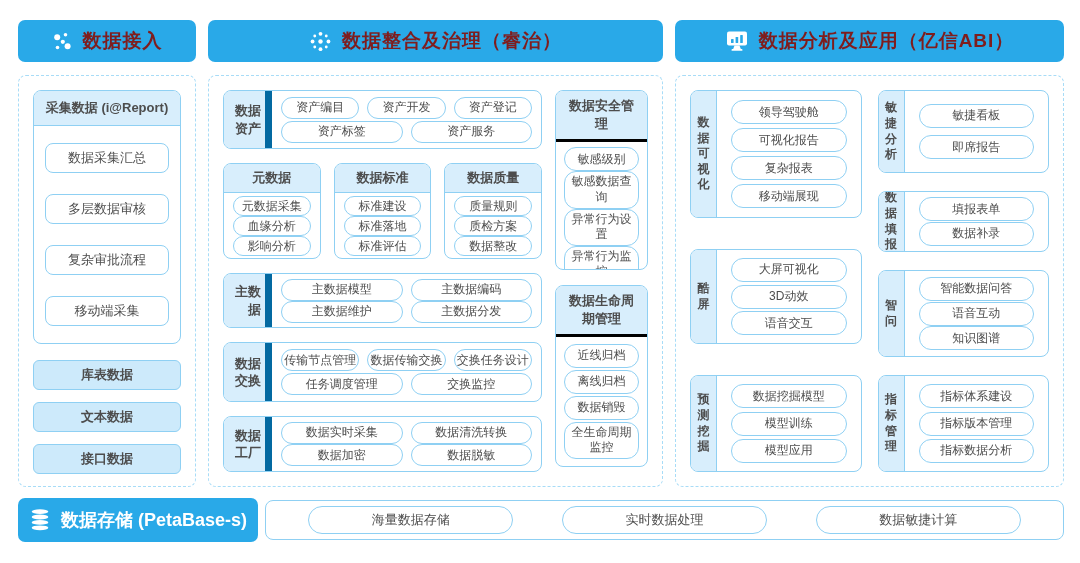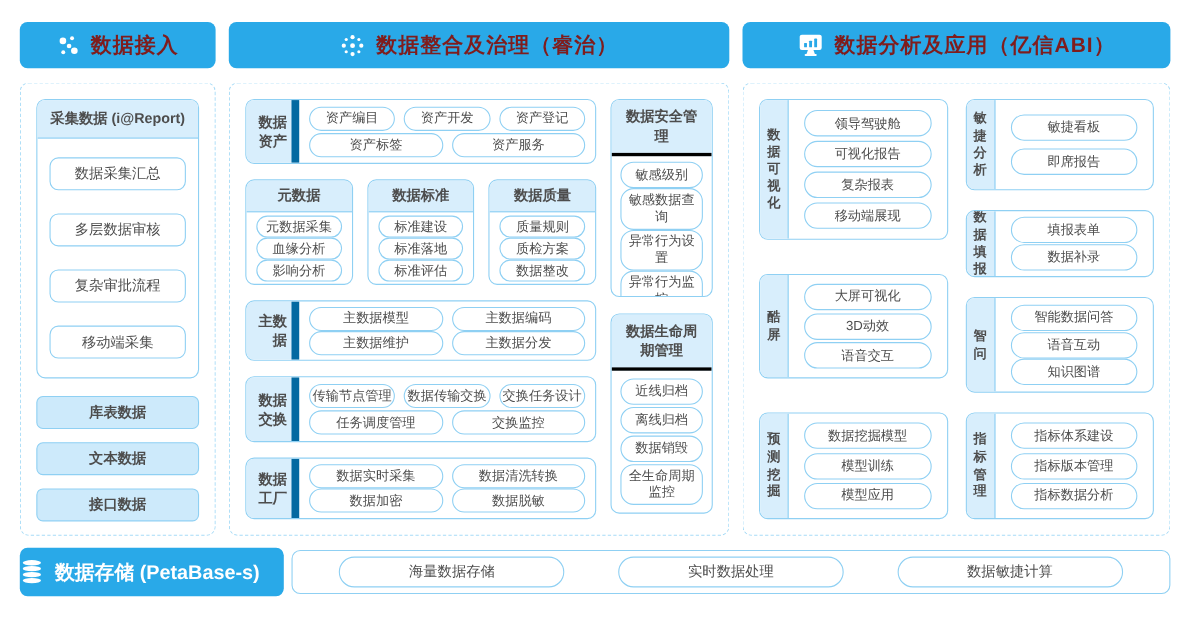--- a/index.html
+++ b/index.html
@@ -107,21 +107,21 @@
   .pill-r {
     height:24px; border:1px solid #8fd0f3; border-radius:12px; background:#fff;
     display:flex; align-items:center; justify-content:center; font-size:12px; white-space:nowrap;
   }
 
   
   .bottom-row { margin-top:11px; display:flex; gap:7px; align-items:center; }
   .storage-header {
     width:240px; height:44px; background:#29a9e8; border-radius:7px;
     color:#fff; font-weight:bold; font-size:18px;
-    display:flex; align-items:center; justify-content:flex-start; gap:10px;
+    display:flex; align-items:center; justify-content:center; gap:10px;
   }
   .storage-box {
     flex:1; height:40px; border:1px solid #8fd0f3; border-radius:8px;
     display:flex; align-items:center; justify-content:space-around; padding:0 18px;
   }
   .pill-st {
     width:205px; height:28px; border:1px solid #8fd0f3; border-radius:14px;
     display:flex; align-items:center; justify-content:center; font-size:13px;
   }
 </style>

